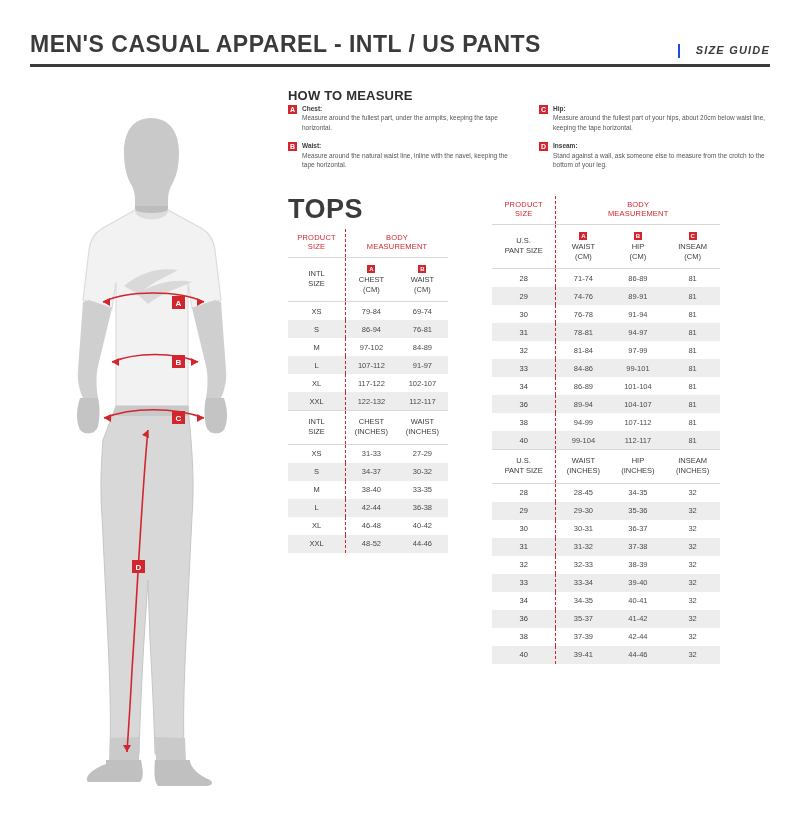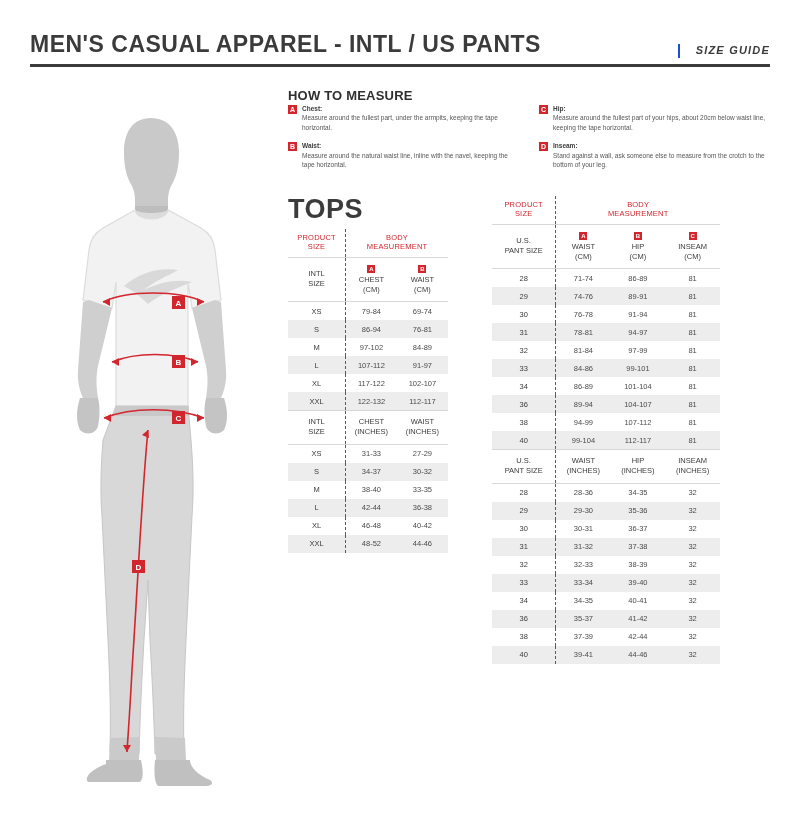--- a/index.html
+++ b/index.html
@@ -435,21 +435,21 @@
         </tr>
 
       <tr>
         <td class="hdr-sub left-cell">U.S.<br>PANT SIZE</td>
         <td class="hdr-sub">WAIST<br>(INCHES)</td>
         <td class="hdr-sub">HIP<br>(INCHES)</td>
         <td class="hdr-sub">INSEAM<br>(INCHES)</td>
       </tr>
       <tr>
           <td class="cell left-cell">28</td>
-          <td class="cell">28-36</td>
+          <td class="cell">28-45</td>
           <td class="cell">34-35</td>
           <td class="cell">32</td>
         </tr>
       <tr class="alt">
           <td class="cell left-cell">29</td>
           <td class="cell">29-30</td>
           <td class="cell">35-36</td>
           <td class="cell">32</td>
         </tr>
       <tr>

